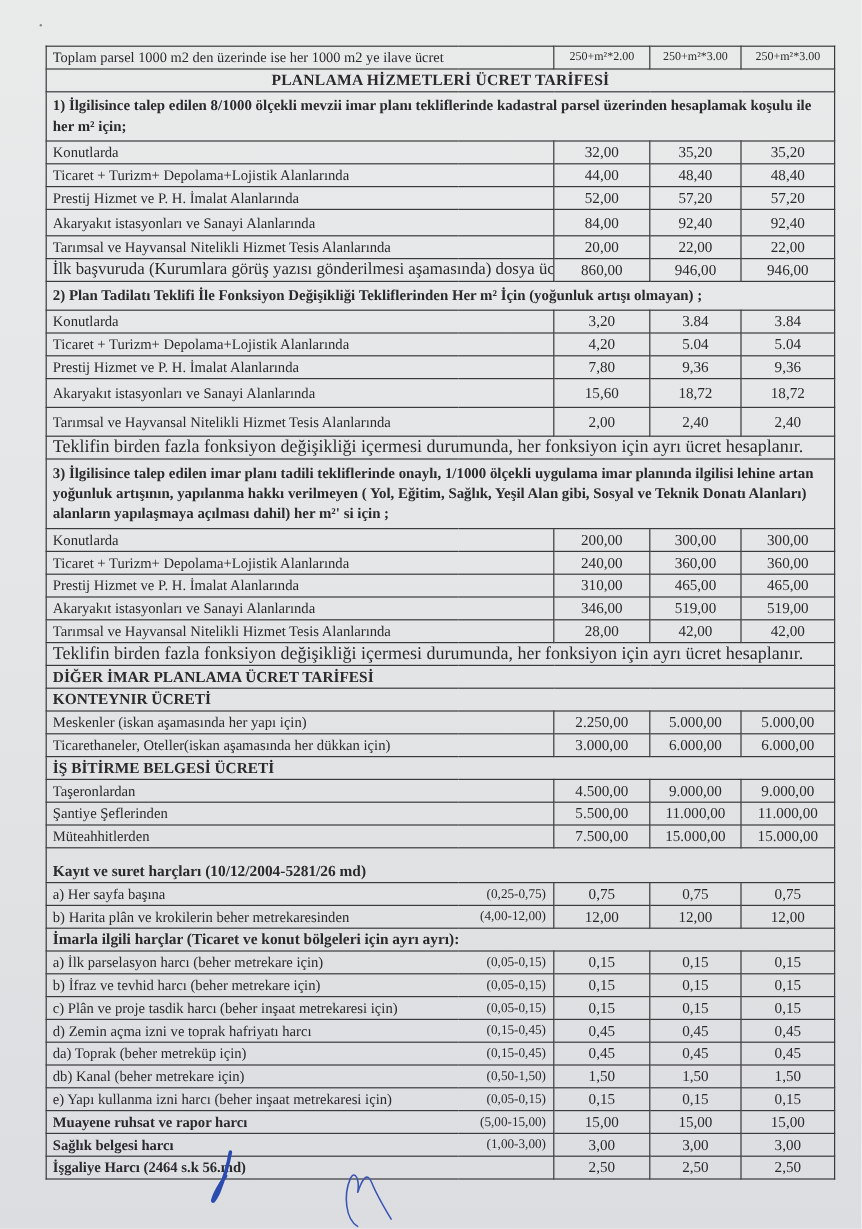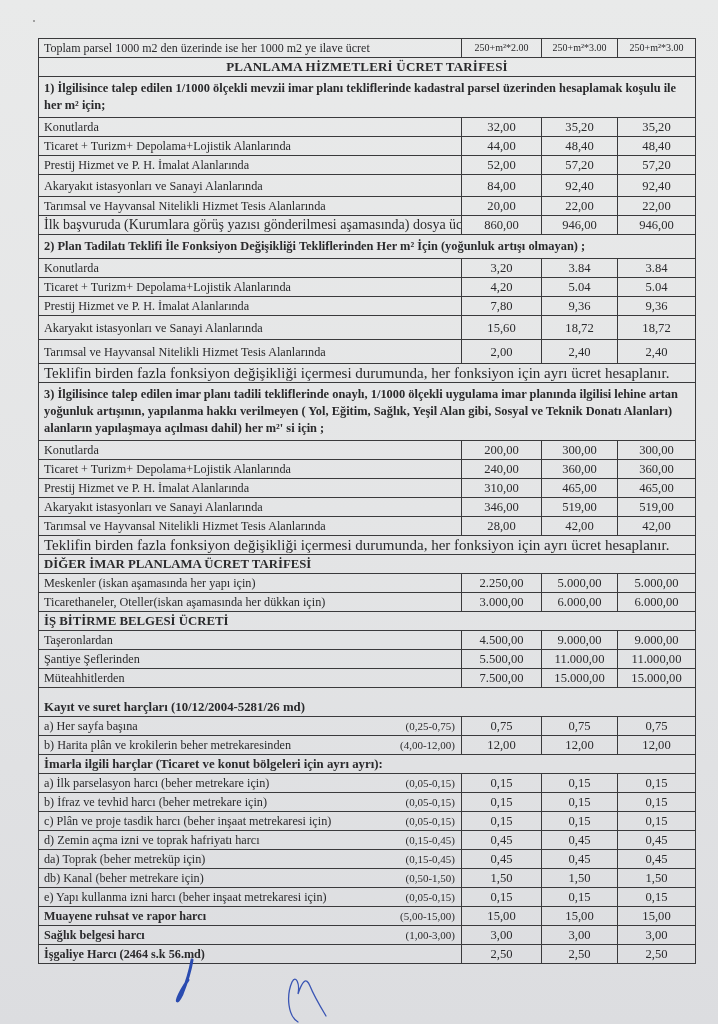--- a/index.html
+++ b/index.html
@@ -55,21 +55,21 @@
     <td colspan="2">Toplam parsel 1000 m2 den üzerinde ise her 1000 m2 ye ilave ücret</td>
     <td class="num">250+m²*2.00</td>
     <td class="num">250+m²*3.00</td>
     <td class="num">250+m²*3.00</td>
   </tr>
   <tr>
           <td colspan="5" class="head">PLANLAMA HİZMETLERİ ÜCRET TARİFESİ</td>
         </tr>
 
   <tr>
-          <td colspan="5" class="sec">1) İlgilisince talep edilen 1/1000 ölçekli mevzii imar planı tekliflerinde kadastral parsel üzerinden hesaplamak koşulu ile her m² için;</td>
+          <td colspan="5" class="sec">1) İlgilisince talep edilen 8/1000 ölçekli mevzii imar planı tekliflerinde kadastral parsel üzerinden hesaplamak koşulu ile her m² için;</td>
         </tr>
   <tr>
           <td colspan="2">Konutlarda</td>
           <td class="num">32,00</td>
           <td class="num">35,20</td>
           <td class="num">35,20</td>
         </tr>
   <tr>
           <td colspan="2">Ticaret + Turizm+ Depolama+Lojistik Alanlarında</td>
           <td class="num">44,00</td>
@@ -170,20 +170,23 @@
           <td class="num">28,00</td>
           <td class="num">42,00</td>
           <td class="num">42,00</td>
         </tr>
   <tr>
           <td colspan="5" class="note">Teklifin birden fazla fonksiyon değişikliği içermesi durumunda, her fonksiyon için ayrı ücret hesaplanır.</td>
         </tr>
 
   <tr>
           <td colspan="5" class="sub">DİĞER İMAR PLANLAMA ÜCRET TARİFESİ</td>
+        </tr>
+  <tr>
+          <td colspan="5" class="sub">KONTEYNIR ÜCRETİ</td>
         </tr>
   <tr>
           <td colspan="2">Meskenler (iskan aşamasında her yapı için)</td>
           <td class="num">2.250,00</td>
           <td class="num">5.000,00</td>
           <td class="num">5.000,00</td>
         </tr>
   <tr>
           <td colspan="2">Ticarethaneler, Oteller(iskan aşamasında her dükkan için)</td>
           <td class="num">3.000,00</td>

